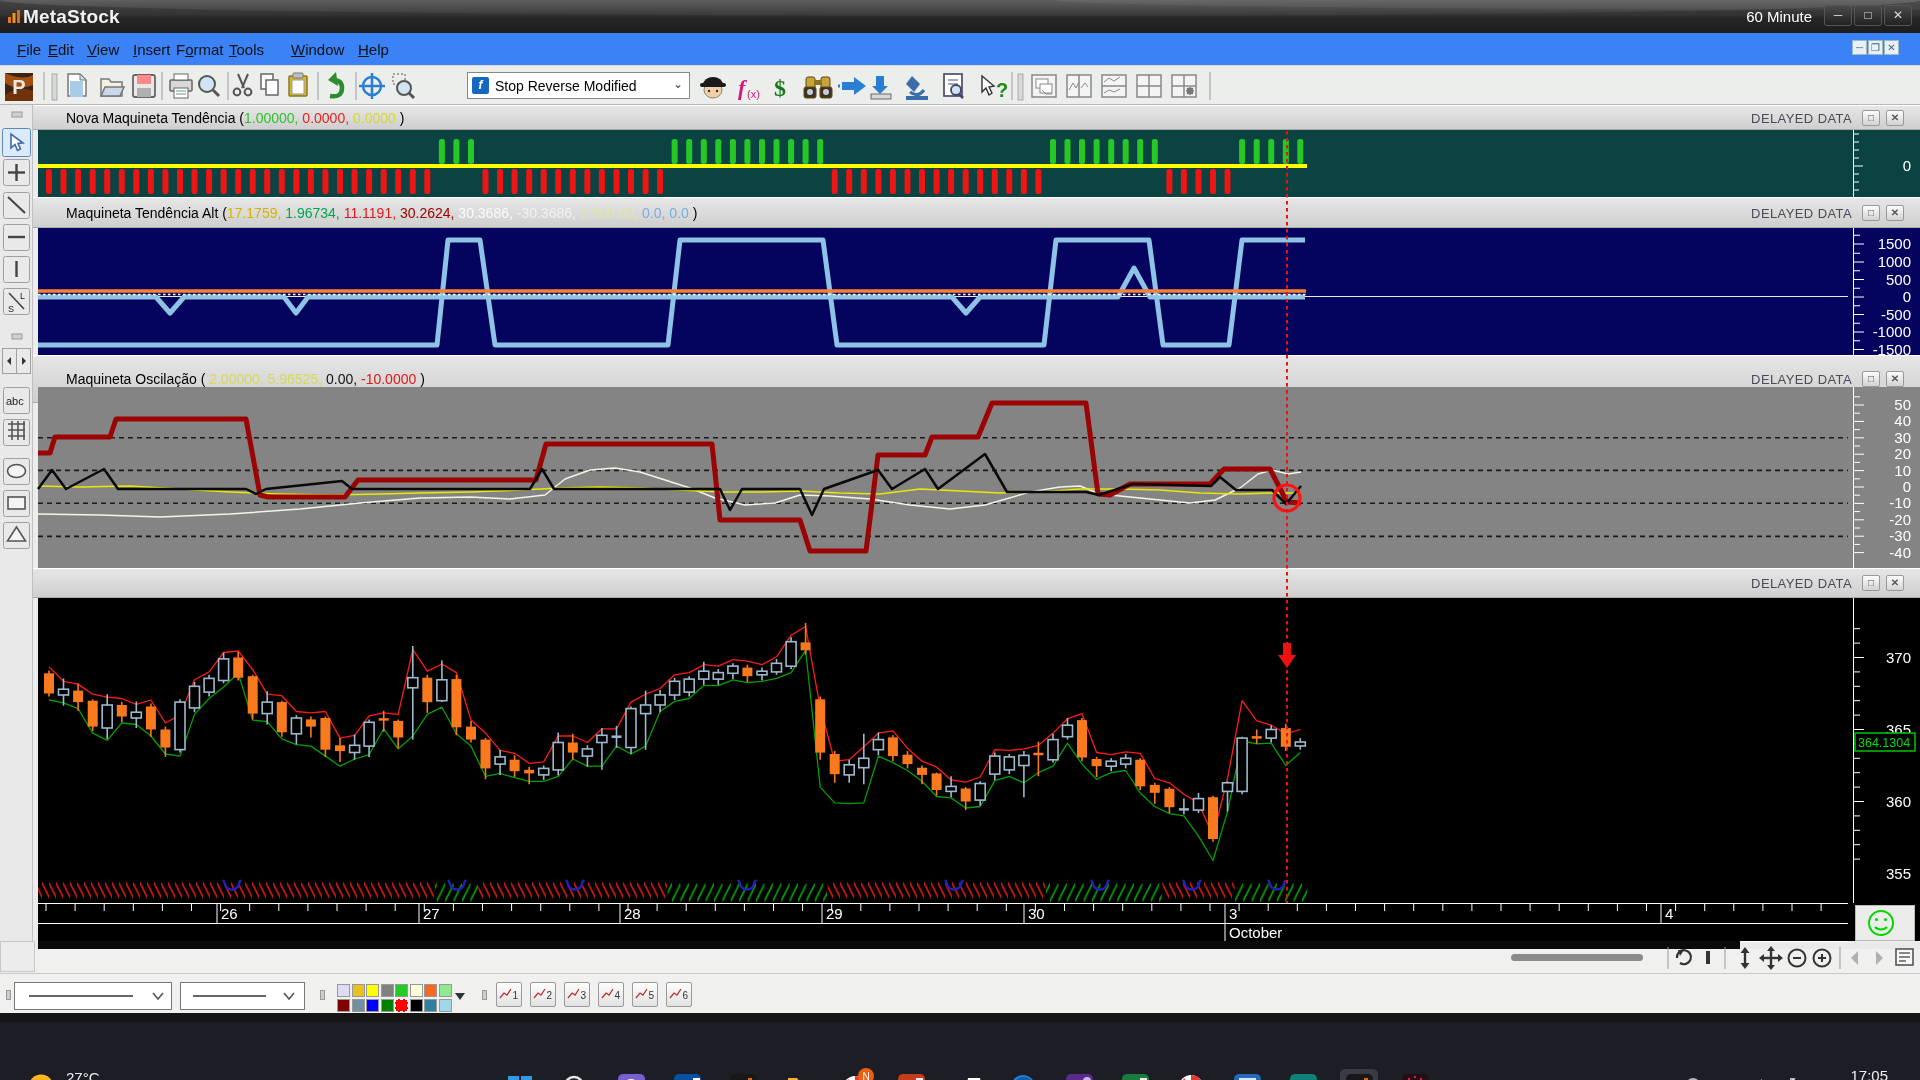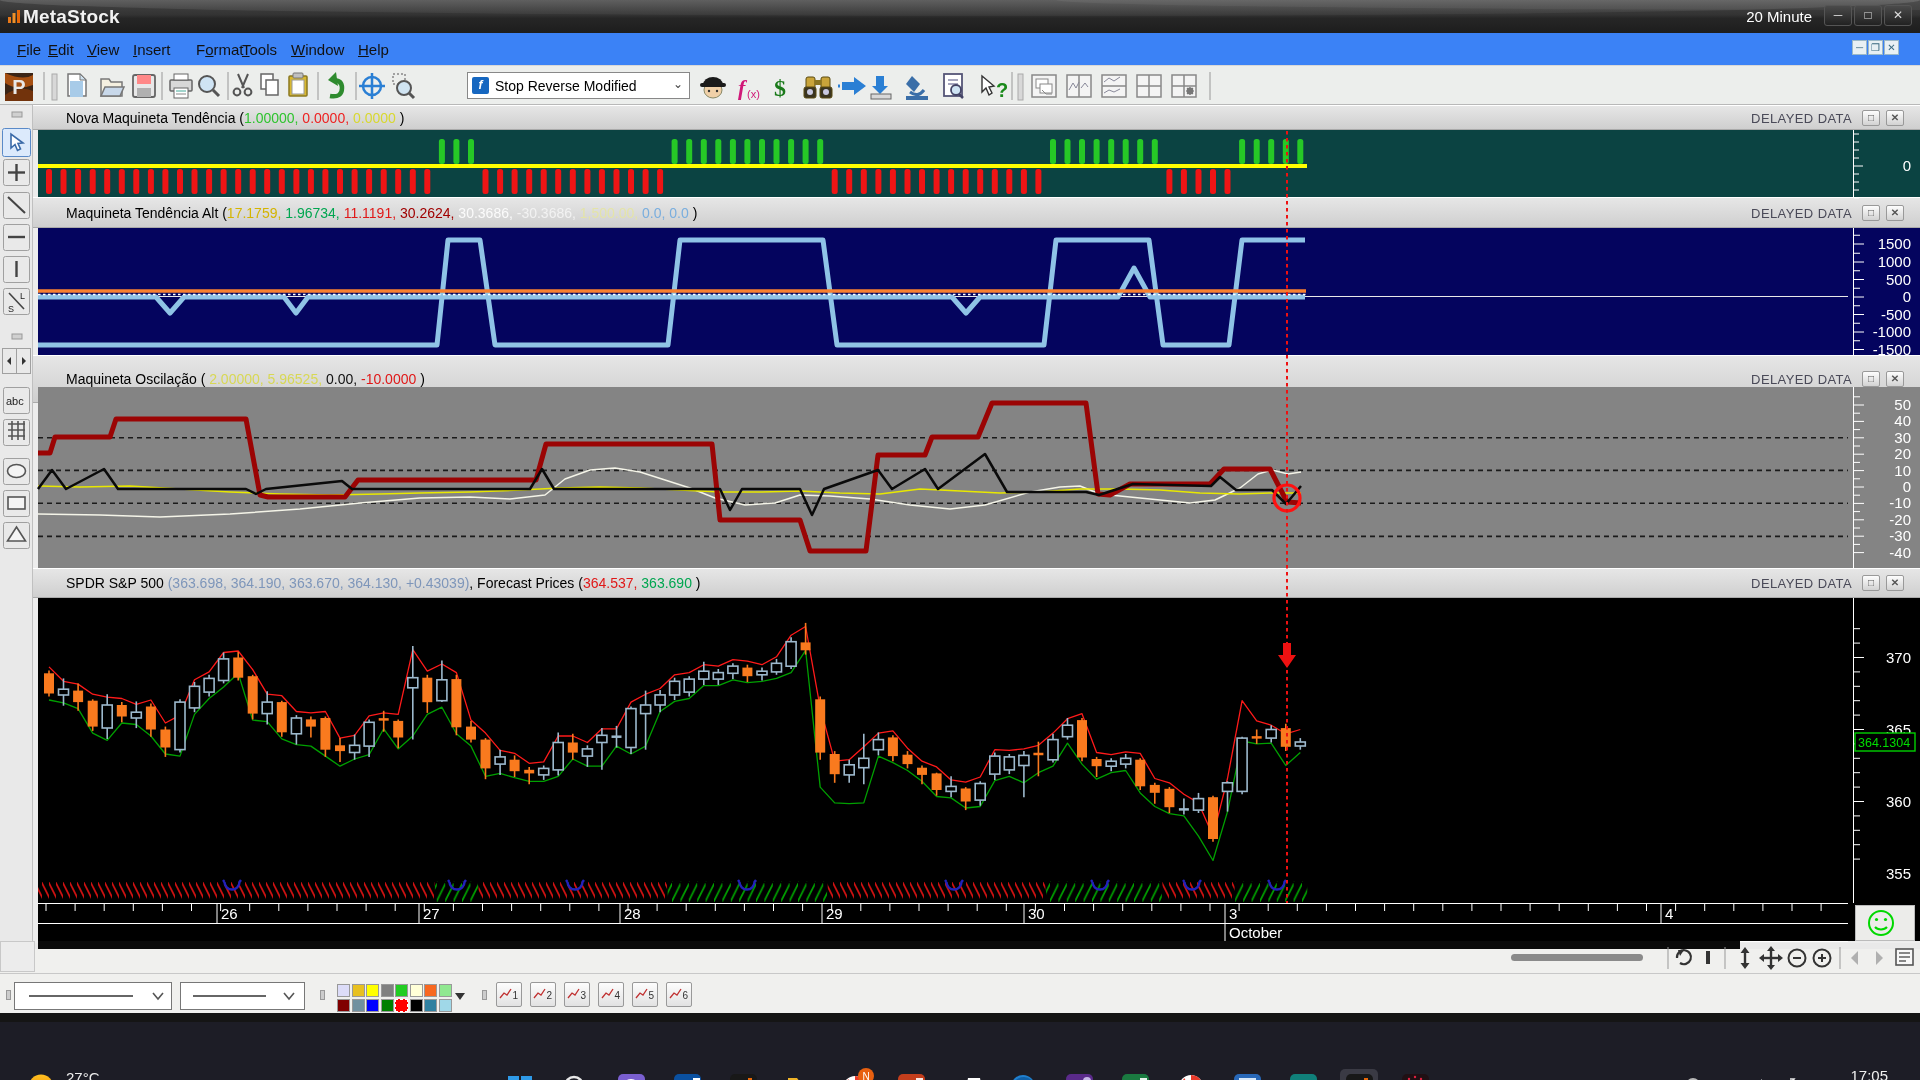--- a/index.html
+++ b/index.html
@@ -30,32 +30,32 @@
 </style></head>
 <body>
 <div class="abs" id="titlebar">
     <div class="gloss"></div>
     <div class="gloss2"></div>
  <div class="abs" id="logo"><svg width="13" height="14" style="margin-right:2px">
         <rect x="0" y="8" width="3" height="6" fill="#e87818"></rect>
         <rect x="4.5" y="4" width="3" height="10" fill="#f09028"></rect>
         <rect x="9" y="1" width="3" height="13" fill="#e86808"></rect>
       </svg>MetaStock</div>
- <div id="thirty">20 Minute</div>
+ <div id="thirty">60 Minute</div>
  <div class="wbtn" style="right:68px">─</div>
     <div class="wbtn" style="right:38px">□</div>
     <div class="wbtn" style="right:8px">✕</div>
 </div>
 <div class="abs" id="menubar">
     <span class="mi" style="left:17px"><u>F</u>ile</span>
     <span class="mi" style="left:48px"><u>E</u>dit</span>
     <span class="mi" style="left:87px"><u>V</u>iew</span>
     <span class="mi" style="left:133px"><u>I</u>nsert</span>
-    <span class="mi" style="left:196px">F<u>o</u>rmat</span>
-    <span class="mi" style="left:242px"><u>T</u>ools</span>
+    <span class="mi" style="left:176px">F<u>o</u>rmat</span>
+    <span class="mi" style="left:229px"><u>T</u>ools</span>
     <span class="mi" style="left:291px"><u>W</u>indow</span>
     <span class="mi" style="left:358px"><u>H</u>elp</span>
  <span class="abs" style="right:53px;top:7px;width:15px;height:15px;background:#e8f0f4;border:1px solid #9ab8c8;color:#3a6a80;text-align:center;font-size:10px;line-height:13px">─</span>
  <span class="abs" style="right:37px;top:7px;width:15px;height:15px;background:#e8f0f4;border:1px solid #9ab8c8;color:#3a6a80;text-align:center;font-size:10px;line-height:13px">❐</span>
  <span class="abs" style="right:21px;top:7px;width:15px;height:15px;background:#e8f0f4;border:1px solid #9ab8c8;color:#3a6a80;text-align:center;font-size:10px;line-height:13px">✕</span>
 </div>
 <div class="abs" id="toolbar"></div>
 <svg class="abs" style="left:0;top:0" width="1250" height="105">
     <rect x="5" y="73" width="28" height="28" fill="#3a2415"></rect>
     <path d="M5 73 q 18 8 28 2 v 10 q -16 6 -28 -2 Z" fill="#c05a10" opacity=".8"></path>
@@ -170,21 +170,20 @@
     <span class="hbtn" style="right:40px">□</span>
     <span class="hbtn" style="right:16px">✕</span>
   </div>
 <div class="hdr" style="top:355px;height:48px">
     <span class="t">Maquineta Oscilação ( <span style="color:#d8d855">2.00000,</span> <span style="color:#d8d855">5.96525,</span> <span style="color:#111">0.00,</span> <span style="color:#e01818">-10.0000</span> )</span>
     <span class="dd">DELAYED DATA</span>
     <span class="hbtn" style="right:40px">□</span>
     <span class="hbtn" style="right:16px">✕</span>
   </div>
 <div class="hdr" style="top:568px;height:30px">
-    <span class="t">SPDR S&amp;P 500 <span style="color:#849bc0;color:#7e96ba">(363.698, 364.190, 363.670, 364.130, +0.43039)</span>, Forecast Prices (<span style="color:#e01818">364.537,</span> <span style="color:#00a650">363.690</span> )</span>
     <span class="dd">DELAYED DATA</span>
     <span class="hbtn" style="right:40px">□</span>
     <span class="hbtn" style="right:16px">✕</span>
   </div>
 
 <svg style="position:absolute;left:0;top:0" width="1920" height="1080">
 <rect x="38" y="130" width="1810" height="67" fill="#0b4342"></rect>
     <rect x="1848" y="130" width="72" height="67" fill="#0b4342"></rect>
     <rect x="46.0" y="169" width="6" height="25" fill="#ee1515" rx="2.5"></rect>
     <rect x="60.5" y="169" width="6" height="25" fill="#ee1515" rx="2.5"></rect>

